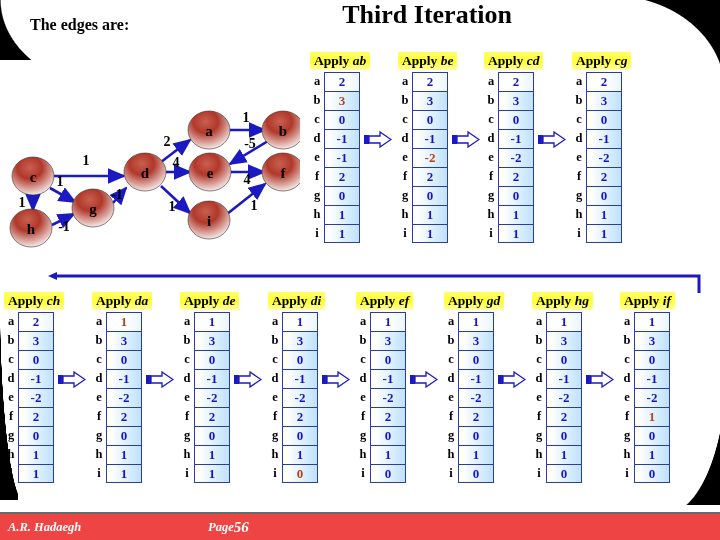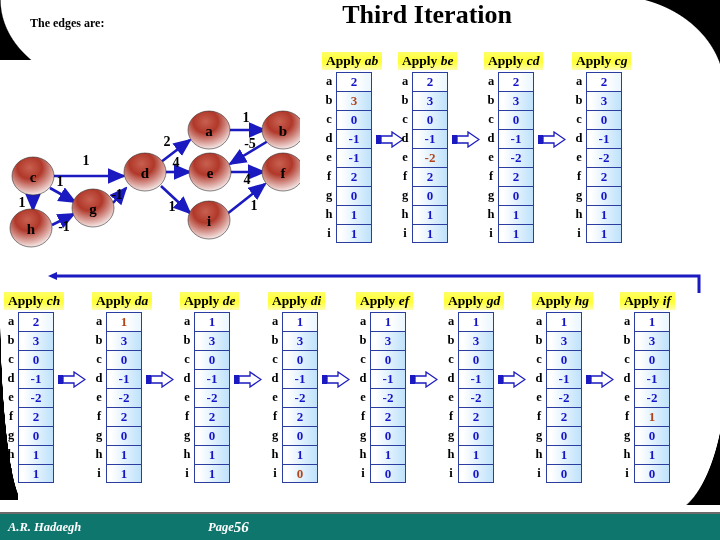--- a/index.html
+++ b/index.html
@@ -24,21 +24,21 @@
     mask-image:radial-gradient(62px 150px at 0px 0px, transparent 99%, #000 100%);}
 
   
   #title{
     position:absolute;left:272px;top:0px;width:240px;height:32px;
     font-size:26px;font-weight:bold;color:#000;text-align:right;
     font-family:"Liberation Serif", serif;letter-spacing:0px;
   }
   
   #edges-block{position:absolute;left:30px;top:16px;width:260px;color:#000;}
-  #edges-label{font-size:12px;font-weight:bold;}
+  #edges-label{font-size:16px;font-weight:bold;}
   .edges-line{font-size:15px;font-weight:bold;font-style:italic;margin-left:22px;line-height:1.25;}
 
   
   #graph{position:absolute;left:0px;top:100px;width:300px;height:170px;}
 
   
   .tbl{position:absolute;}
   .tbl-head{
     background:linear-gradient(to bottom,#ffff66 0%,#ffff33 55%,#ffffaa 100%);
     font-size:13.5px;font-weight:bold;color:#000;text-align:center;
@@ -63,21 +63,21 @@
 
   
   .arrow{position:absolute;width:28px;height:17px;}
 
   
   #wrap-arrow{position:absolute;left:44px;top:272px;width:660px;height:22px;}
 
   
   #footer{
     position:absolute;left:0;bottom:0;width:720px;height:26px;
-    background:#0f766e;border-top:2px solid #6b6b6b;
+    background:#ef4444;border-top:2px solid #6b6b6b;
     display:flex;align-items:center;color:#ffffff;
     font-family:"Liberation Serif", serif;font-style:italic;font-weight:bold;font-size:12.5px;
   }
   #footer-author{margin-left:8px;width:200px;}
   #footer-center{flex:1;text-align:center;}
   #footer-pagelabel{margin-right:0;}
   #footer-pagenum{margin-right:10px;font-size:15px;}
 </style>
 </head>
 <body>
@@ -163,21 +163,21 @@
 </div>
 
 <div id="wrap-arrow">
   <svg width="660" height="22" viewBox="0 0 660 22">
     <path d="M655,21 L655,4 L12,4" stroke="#1a1ac0" stroke-width="3" fill="none"></path>
     <path d="M4,4 L13,0 L13,8 z" fill="#1a1ac0"></path>
   </svg>
 </div>
 
 <div id="tables-layer">
-    <div class="tbl" style="left: 310px; top: 52px; margin-left: 12px;">
+    <div class="tbl" style="left: 310px; top: 52px;">
       <div class="tbl-head"><span>Apply</span> <i>ab</i></div>
       <div class="tbl-body">
         <div class="row">
           <div class="rlab">a</div>
           <div class="cell">2</div>
         </div>
         <div class="row">
           <div class="rlab">b</div>
           <div class="cell hl">3</div>
         </div>

